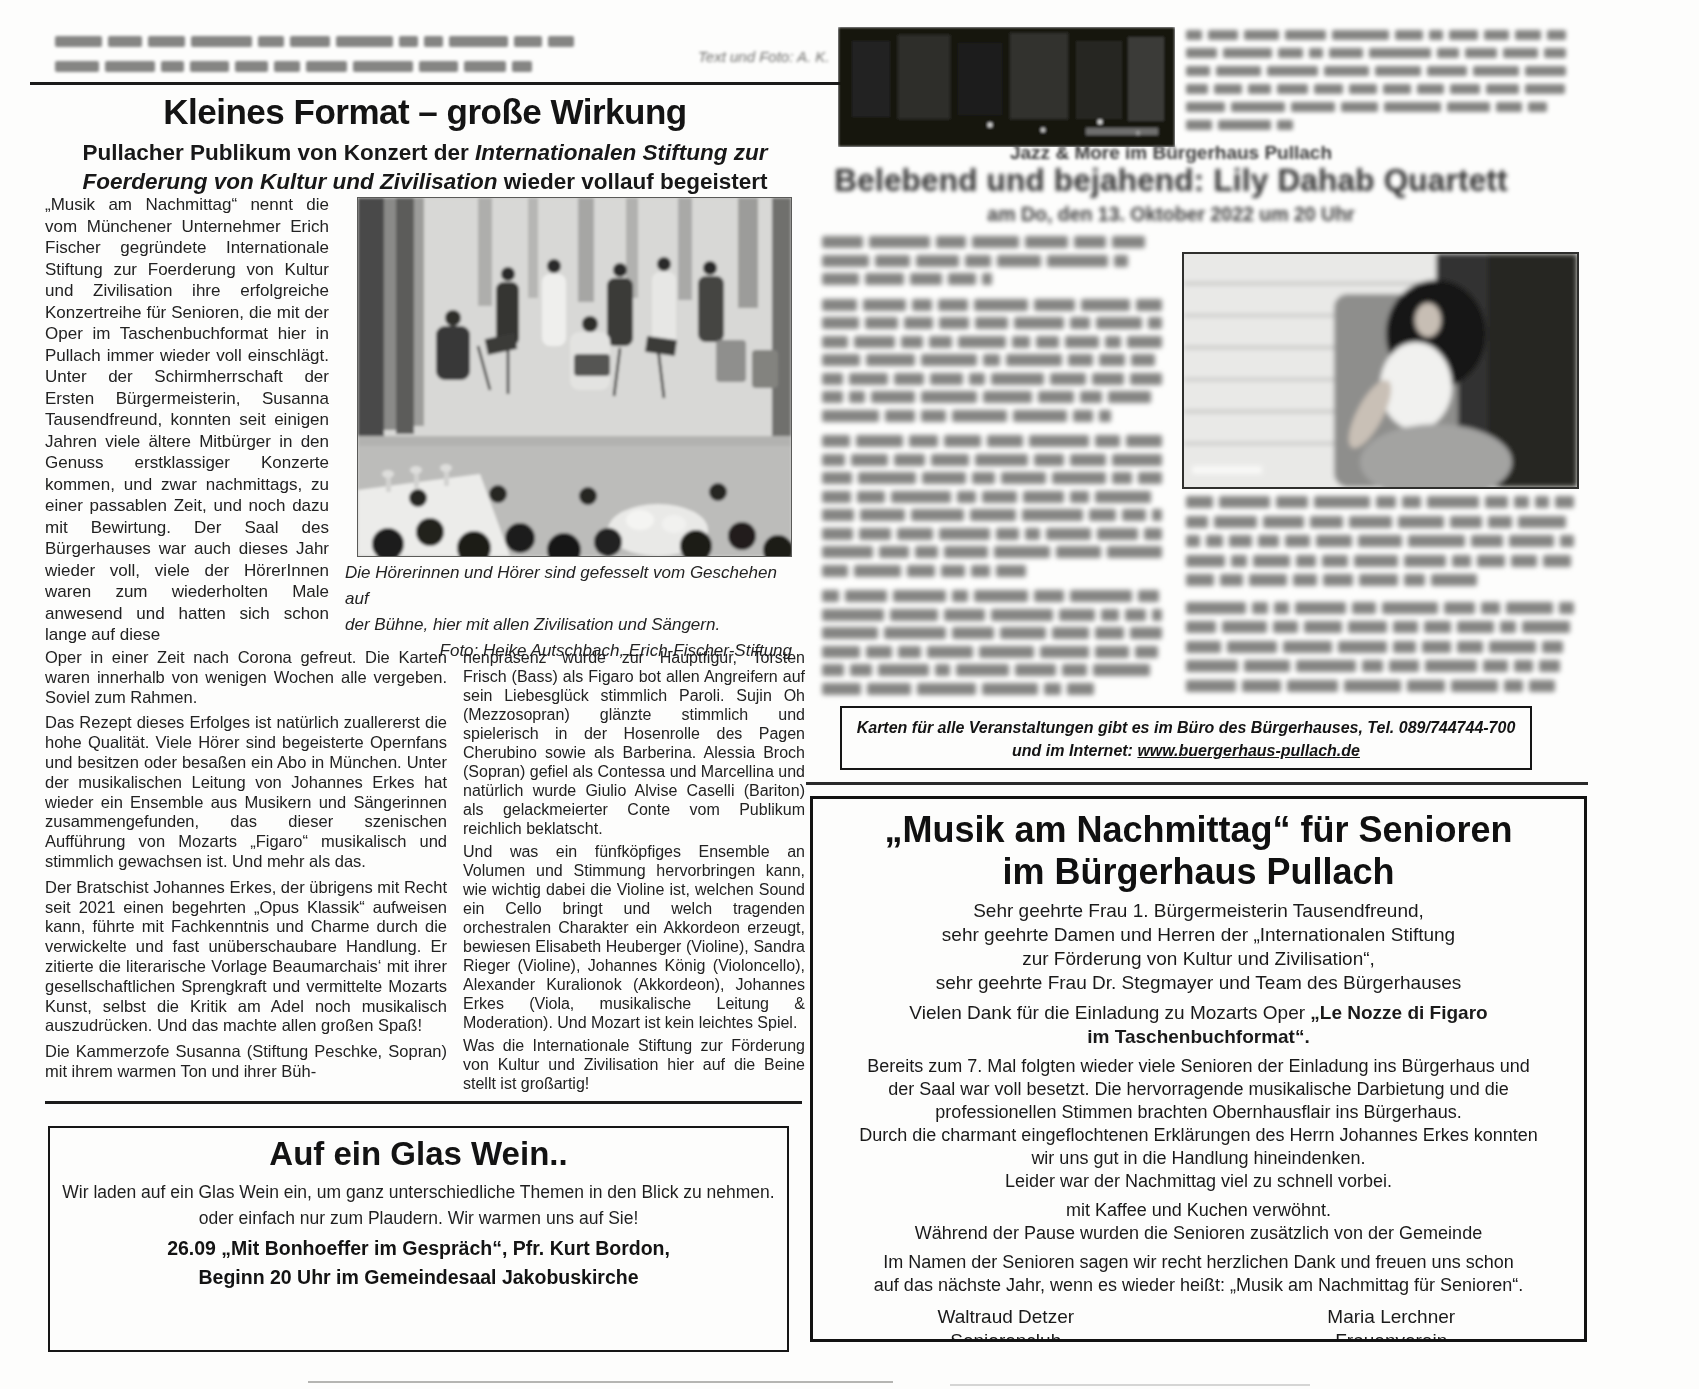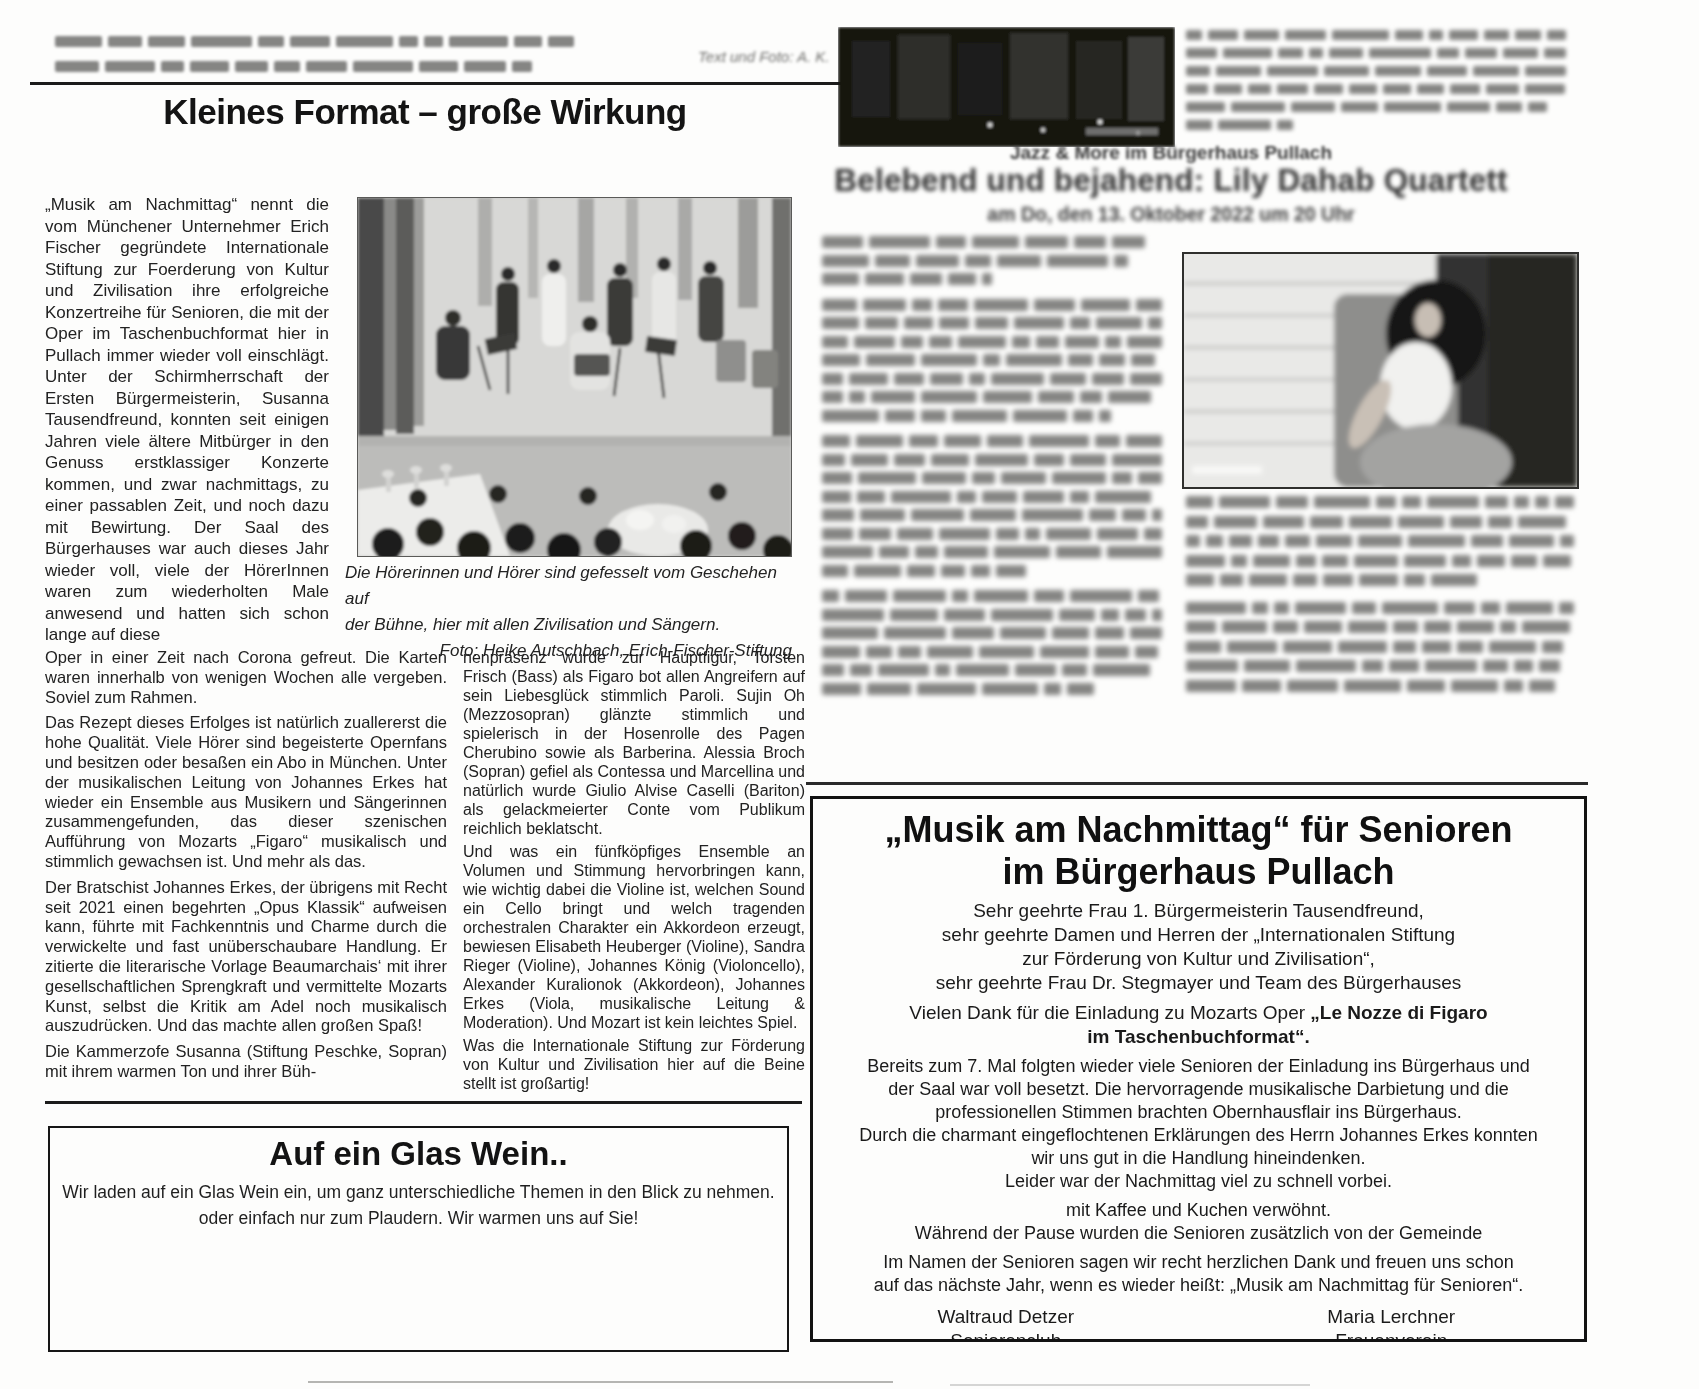--- a/index.html
+++ b/index.html
@@ -178,20 +178,24 @@
         <span class="blur-word" style="width: 19.1415px;"></span>
       </div>
       <div class="blur-line" style="height: 10px; margin-bottom: 8px;">
         <span class="blur-word" style="width: 25.9013px;"></span>
         <span class="blur-word" style="width: 53.4293px;"></span>
         <span class="blur-word" style="width: 15.3169px;"></span>
       </div>
     </div>
 
   <div class="abs ctr headline" style="left:45px;top:92px;width:760px;">Kleines Format – große Wirkung</div>
+  <div class="abs ctr subhead" style="left:40px;top:138px;width:770px;">
+    <div><span>Pullacher Publikum von Konzert der </span><i>Internationalen Stiftung zur</i></div>
+    <div><i>Foerderung von Kultur und Zivilisation</i><span> wieder vollauf begeistert</span></div>
+  </div>
 
   <div class="abs just body-col" style="left:45px;top:194px;width:284px;height:452px;overflow:hidden;">„Musik am Nachmittag“ nennt die vom Münchener Unternehmer Erich Fischer gegründete Internationale Stiftung zur Foerderung von Kultur und Zivilisation ihre erfolgreiche Konzertreihe für Senioren, die mit der Oper im Taschenbuchformat hier in Pullach immer wieder voll einschlägt. Unter der Schirmherrschaft der Ersten Bürgermeisterin, Susanna Tausendfreund, konnten seit einigen Jahren viele ältere Mitbürger in den Genuss erstklassiger Konzerte kommen, und zwar nachmittags, zu einer passablen Zeit, und noch dazu mit Bewirtung. Der Saal des Bürgerhauses war auch dieses Jahr wieder voll, viele der HörerInnen waren zum wiederholten Male anwesend und hatten sich schon lange auf diese</div>
 
   <div class="abs photo-frame" style="left:357px;top:197px;width:433px;height:358px;">
     <svg width="433" height="358" viewBox="0 0 433 358">
       <defs>
           <filter id="bp">
             <feGaussianBlur stdDeviation="1.6"></feGaussianBlur>
           </filter>
         </defs>
@@ -288,20 +292,24 @@
     <div class="byline">Dr. Hannah Stegmayer</div>
   </div>
 
   <div class="abs rule" style="left:45px;top:1101px;width:757px;height:2.5px;"></div>
 
   <div class="abs ctr wine-box" style="left:48px;top:1126px;width:741px;height:226px;">
     <div class="wine-title">Auf ein Glas Wein..</div>
     <div class="wine-body">
       <div>Wir laden auf ein Glas Wein ein, um ganz unterschiedliche Themen in den Blick zu nehmen.</div>
       <div>oder einfach nur zum Plaudern. Wir warmen uns auf Sie!</div>
+    </div>
+    <div class="wine-bold">
+      <div>26.09 „Mit Bonhoeffer im Gespräch“, Pfr. Kurt Bordon,</div>
+      <div>Beginn 20 Uhr im Gemeindesaal Jakobuskirche</div>
     </div>
   </div>
 
   <div class="abs ctr kicker" style="left:810px;top:142px;width:722px;">Jazz &amp; More im Bürgerhaus Pullach</div>
   <div class="abs ctr jazz-headline" style="left:806px;top:162px;width:730px;">Belebend und bejahend: Lily Dahab Quartett</div>
   <div class="abs ctr jazz-date" style="left:810px;top:203px;width:722px;">am Do, den 13. Oktober 2022 um 20 Uhr</div>
 
   <div class="abs" style="left: 822px; top: 236px; width: 340px; filter: blur(2.4px);">
       <div class="blur-line" style="height: 12px; margin-bottom: 6.5px;">
         <span class="blur-word" style="width: 41.1162px;"></span>
@@ -682,20 +690,26 @@
         <span class="blur-word" style="width: 38.3717px;"></span>
         <span class="blur-word" style="width: 51.244px;"></span>
         <span class="blur-word" style="width: 56.7013px;"></span>
         <span class="blur-word" style="width: 38.4193px;"></span>
         <span class="blur-word" style="width: 47.0582px;"></span>
         <span class="blur-word" style="width: 18.5751px;"></span>
         <span class="blur-word" style="width: 25.83px;"></span>
       </div>
     </div>
 
+  <div class="abs ctr tickets-box" style="left:840px;top:706px;width:692px;height:64px;">
+    <div class="tickets-line">Karten für alle Veranstaltungen gibt es im Büro des Bürgerhauses, Tel. 089/744744-700</div>
+    <div class="tickets-line">
+      <span>und im Internet: </span><a href="#" class="tickets-link">www.buergerhaus-pullach.de</a>
+    </div>
+  </div>
 
   <div class="abs rule" style="left:806px;top:782px;width:782px;height:2.5px;background:#2a2a2a;"></div>
 
   <div class="abs ctr letter-box" style="left:810px;top:796px;width:777px;height:546px;overflow:hidden;">
     <div class="letter-title">„Musik am Nachmittag“ für Senioren</div>
     <div class="letter-title">im Bürgerhaus Pullach</div>
     <div class="letter-sal">
       <div>Sehr geehrte Frau 1. Bürgermeisterin Tausendfreund,</div>
       <div>sehr geehrte Damen und Herren der „Internationalen Stiftung</div>
       <div>zur Förderung von Kultur und Zivilisation“,</div>

